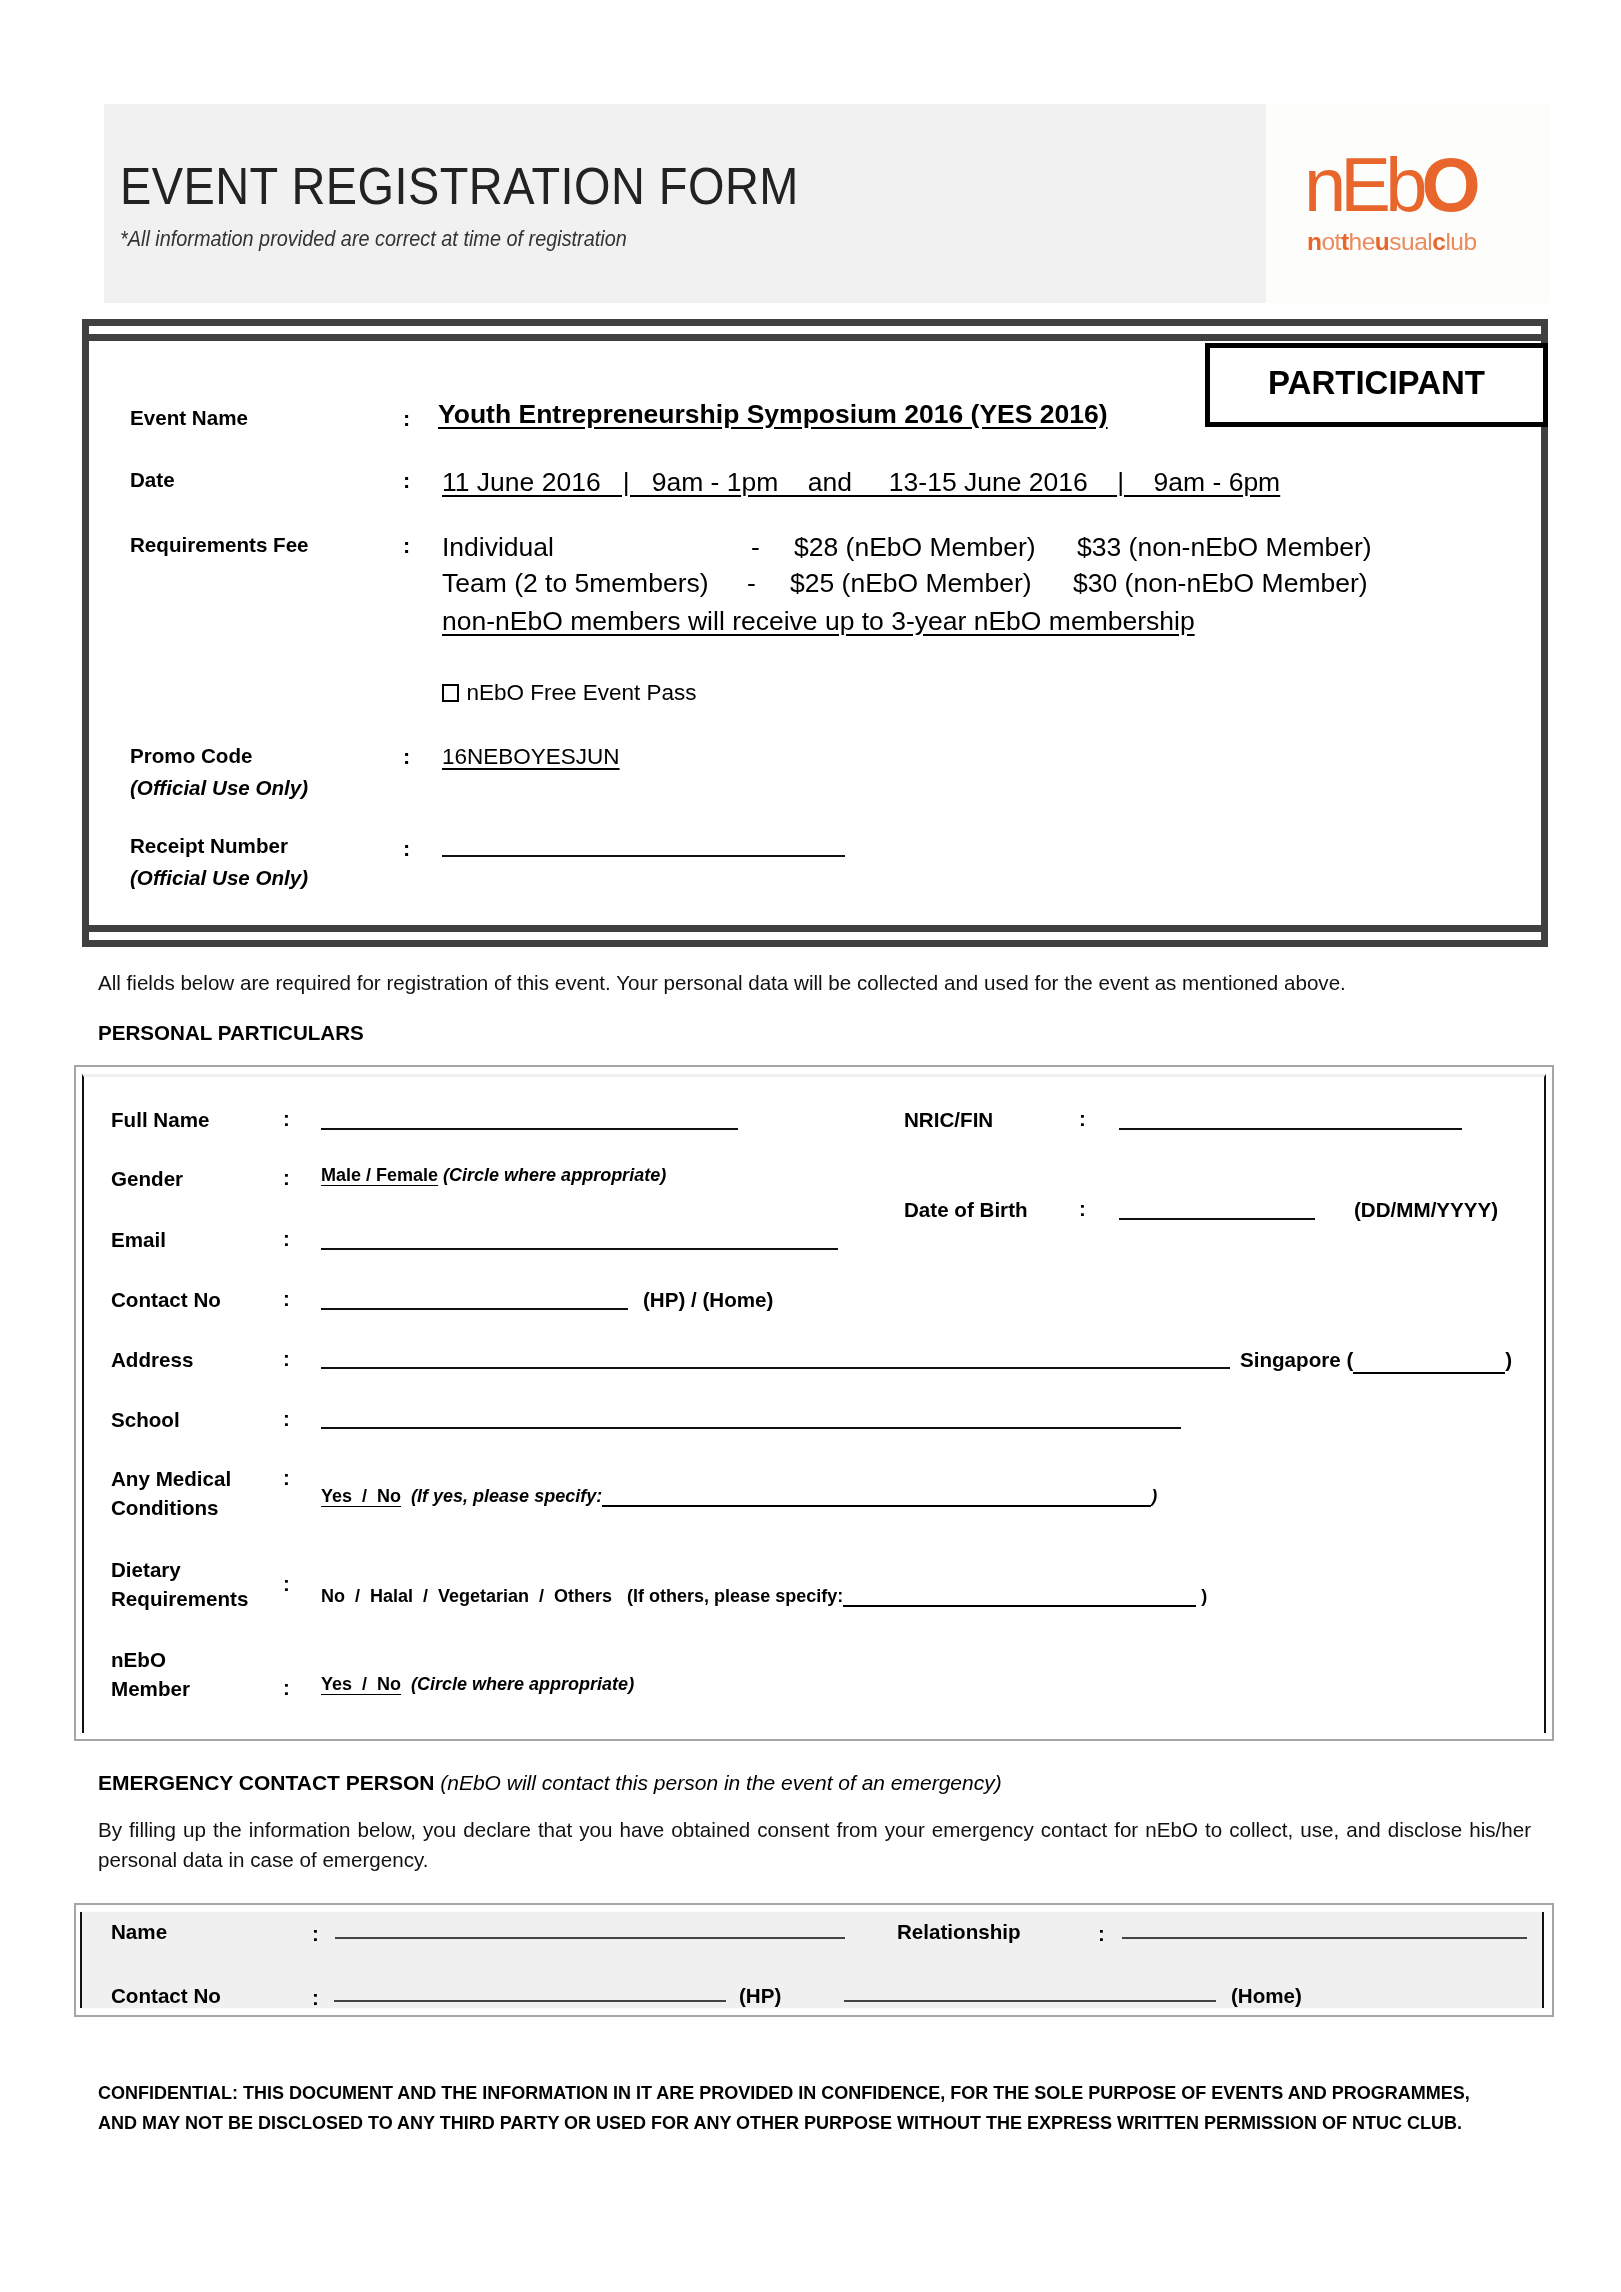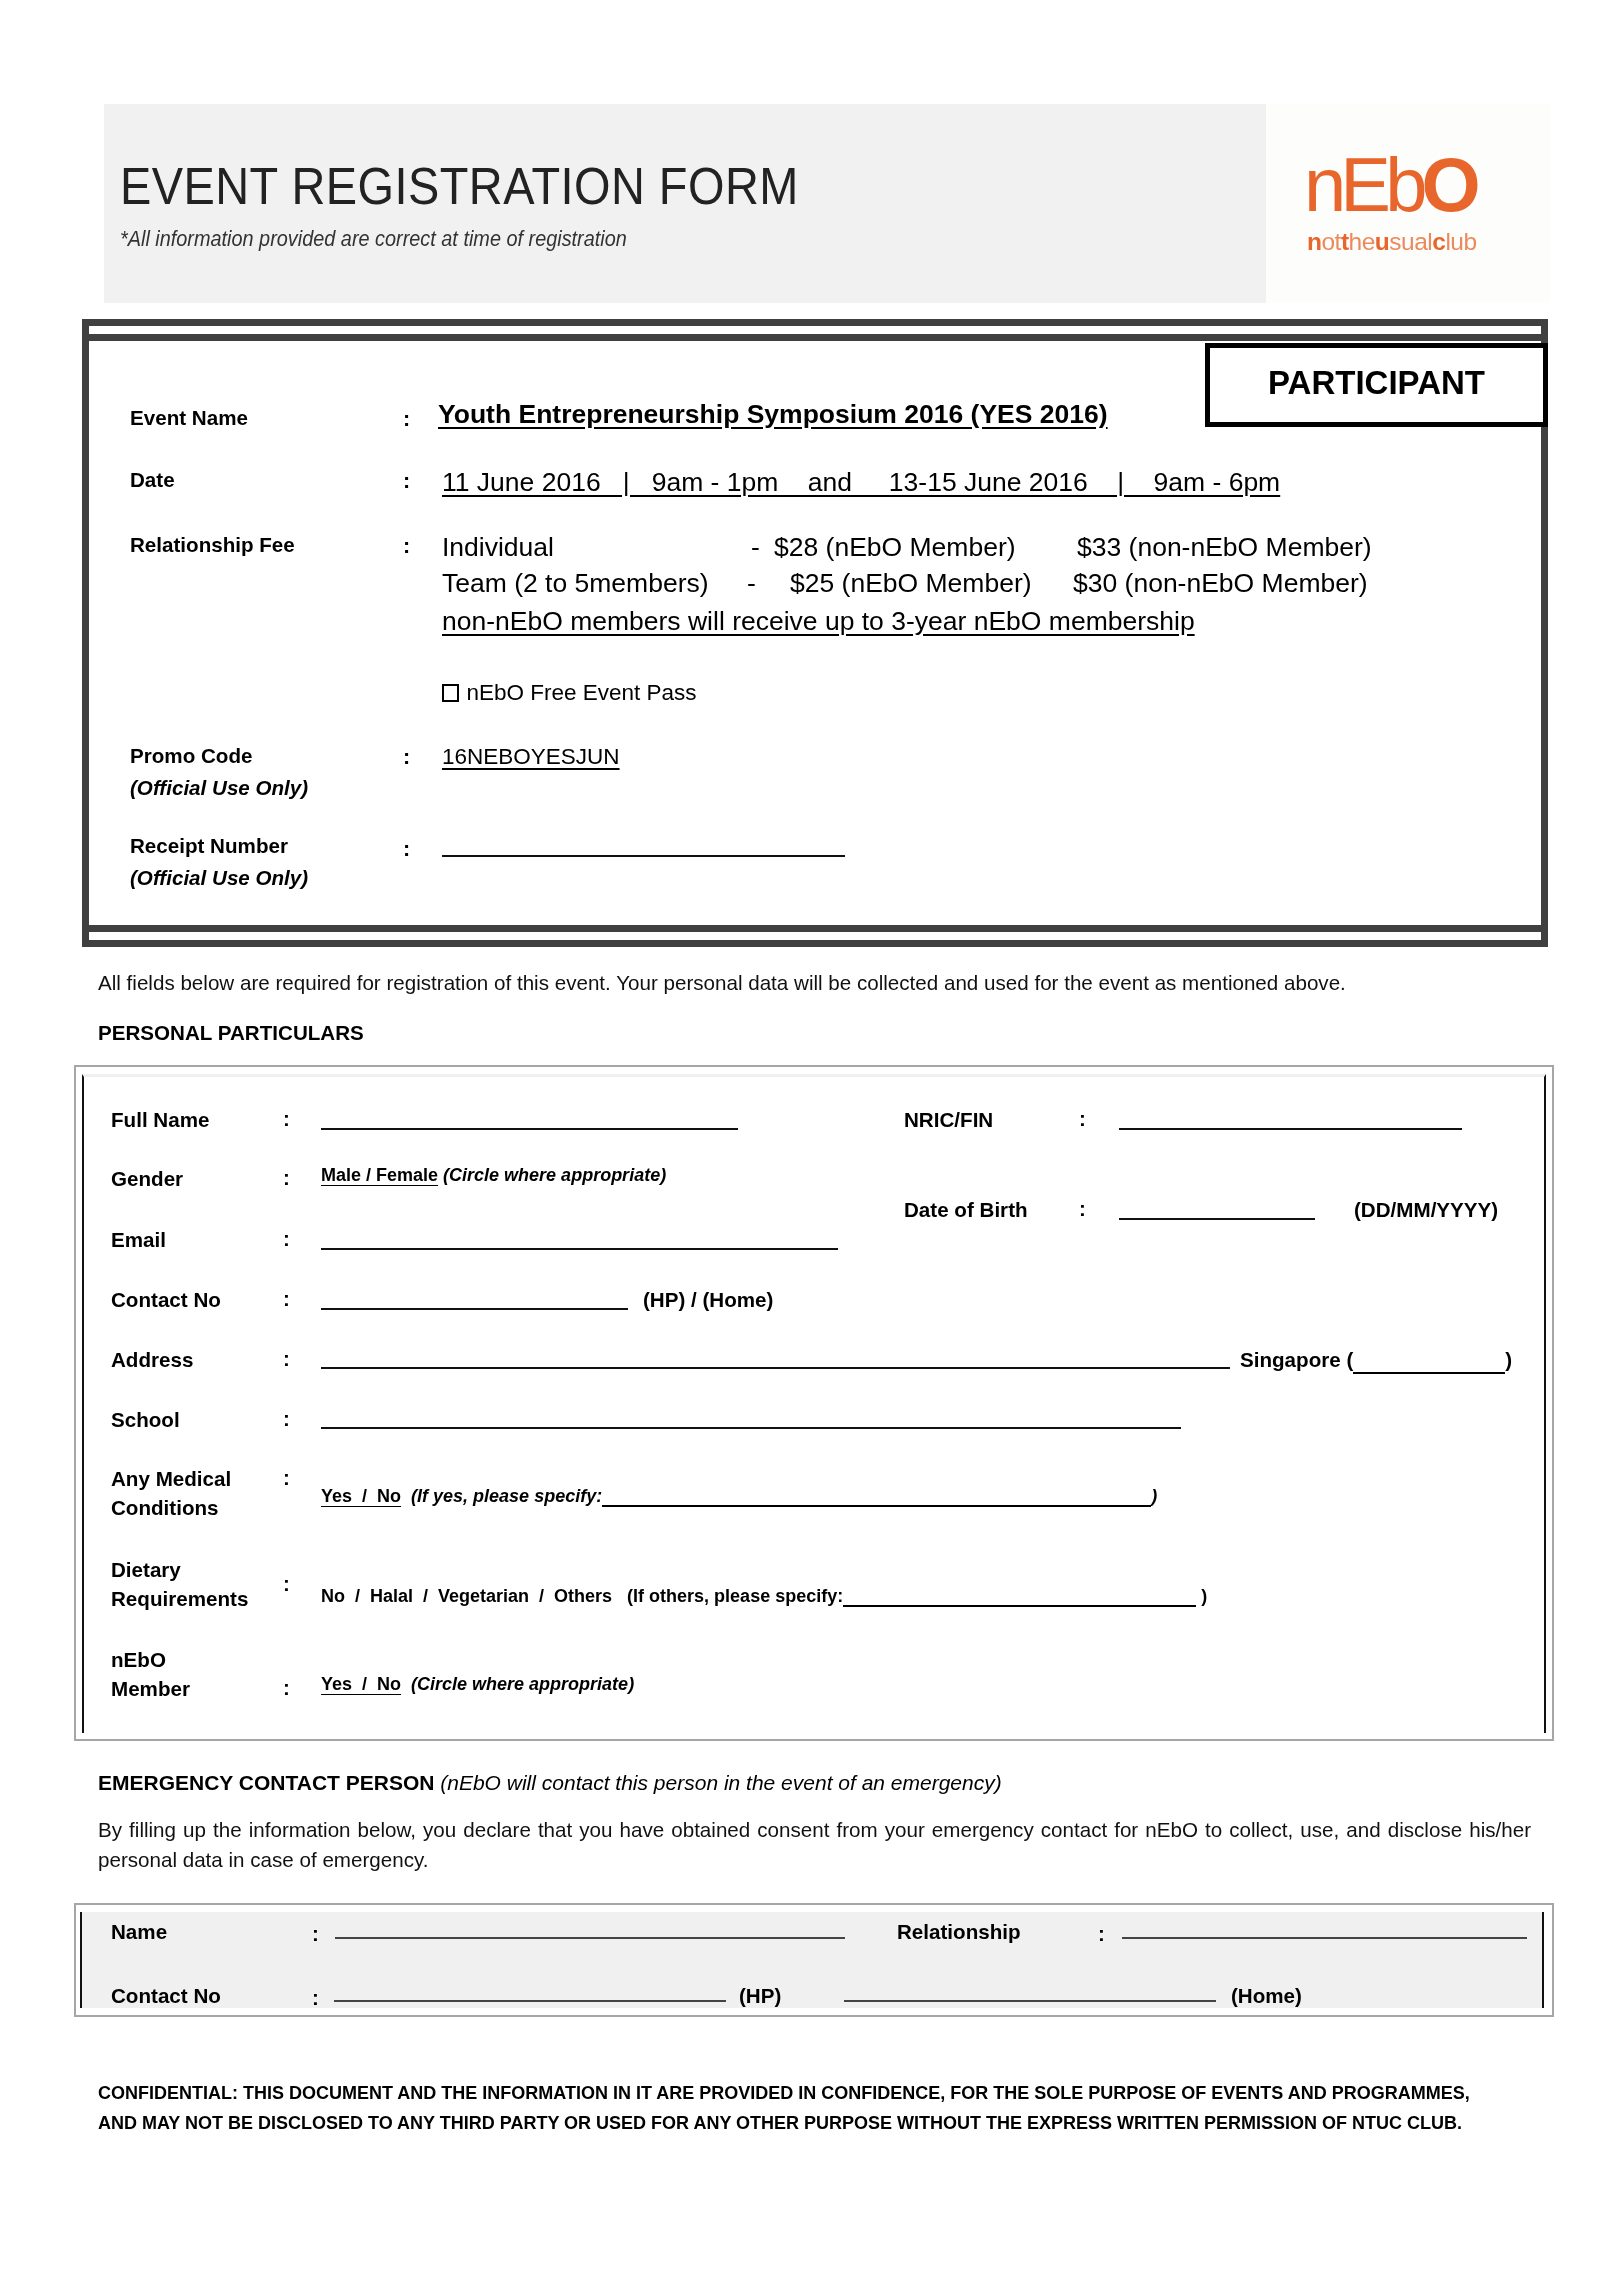--- a/index.html
+++ b/index.html
@@ -78,27 +78,27 @@
   </div>
 
 <div class="ev-label" style="top:406px;">Event Name</div>
 <div class="colon" style="left:403px; top:406px;">:</div>
 <div class="ev-value u" style="left:438px; top:399px; font-weight:bold; font-size:26.5px;">Youth Entrepreneurship Symposium 2016 (YES 2016)</div>
 
 <div class="ev-label" style="top:468px;">Date</div>
 <div class="colon" style="left:403px; top:468px;">:</div>
 <div class="ev-value u" style="top:467px; white-space:pre;">11 June 2016   |   9am - 1pm    and     13-15 June 2016    |    9am - 6pm</div>
 
-<div class="ev-label" style="top:533px;">Relationship Fee</div>
+<div class="ev-label" style="top:533px;">Requirements Fee</div>
 <div class="colon" style="left:403px; top:533px;">:</div>
 
 <div class="fee-row" style="top:532px;">
   <span style="left:0;">Individual</span>
   <span style="left:309px;">-</span>
-  <span style="left:332px;">$28 (nEbO Member)</span>
+  <span style="left:352px;">$28 (nEbO Member)</span>
   <span style="left:635px;">$33 (non-nEbO Member)</span>
 </div>
 <div class="fee-row" style="top:568px;">
   <span style="left:0;">Team (2 to 5members)</span>
   <span style="left:305px;">-</span>
   <span style="left:348px;">$25 (nEbO Member)</span>
   <span style="left:631px;">$30 (non-nEbO Member)</span>
 </div>
 <div class="ev-value u" style="top:606px;">non-nEbO members will receive up to 3-year nEbO membership</div>
 

